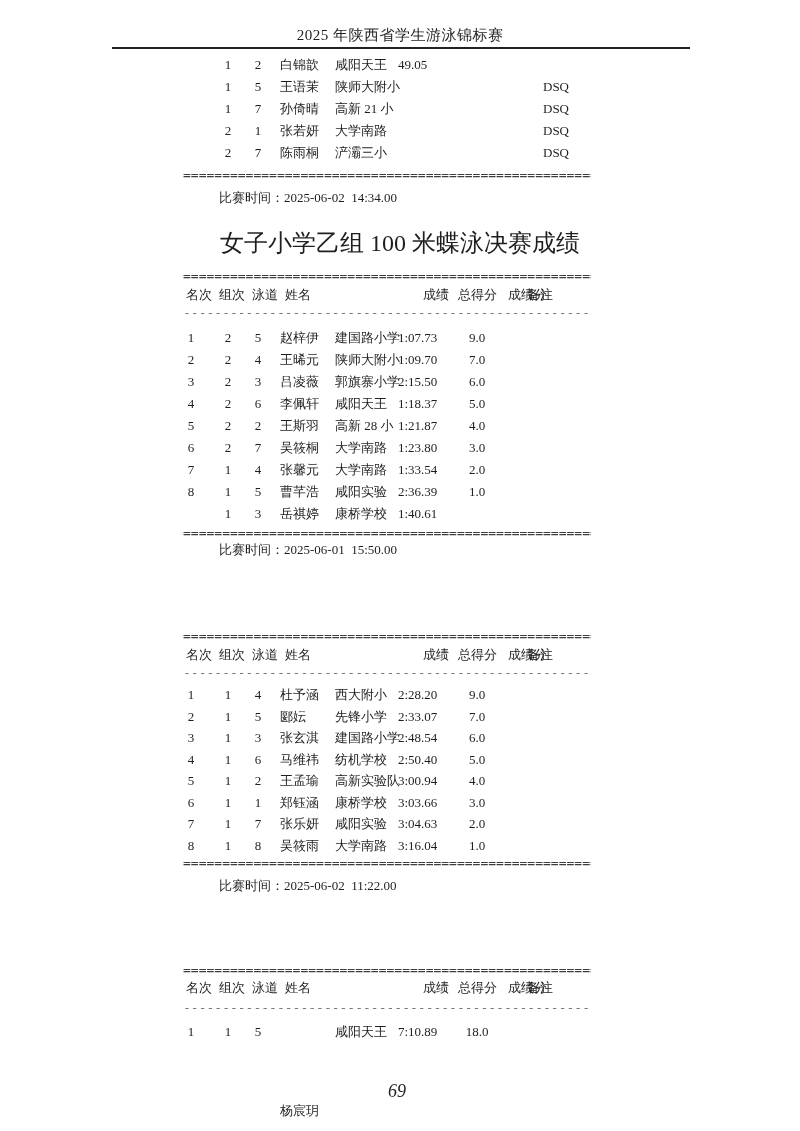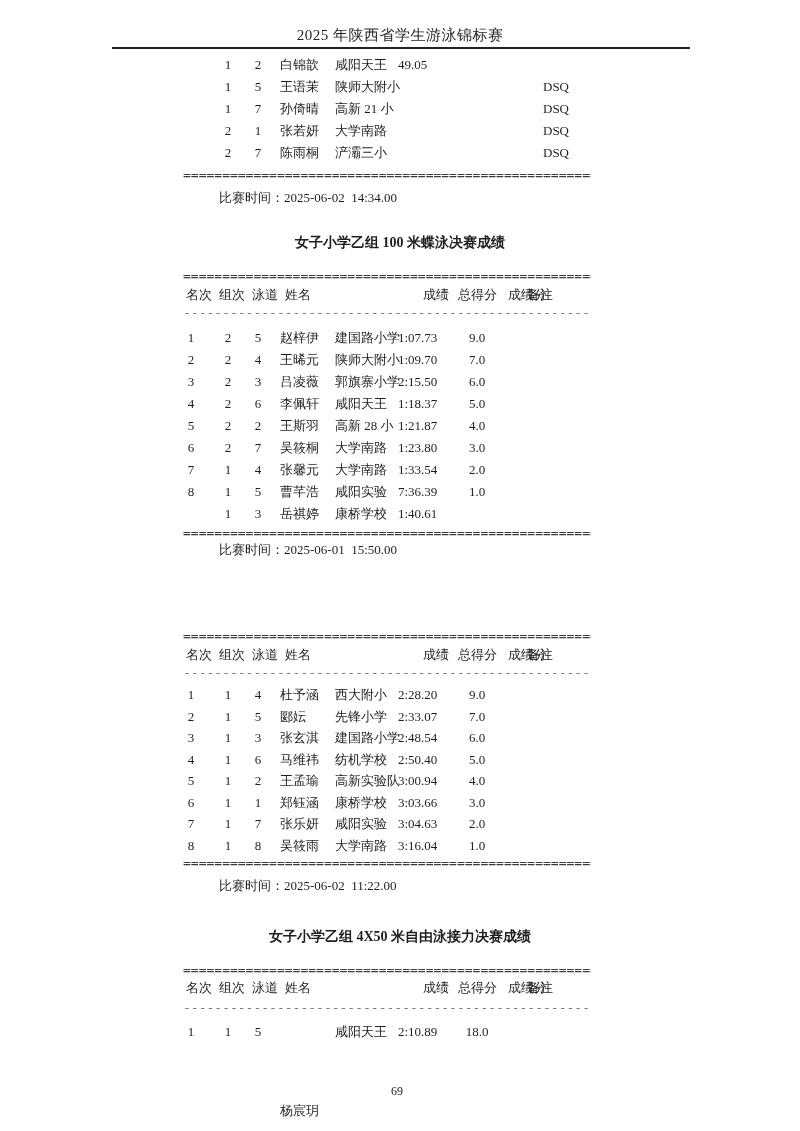--- a/index.html
+++ b/index.html
@@ -15,21 +15,21 @@
     position:absolute;top:24px;left:0;width:800px;height:22px;
     text-align:center;font-size:15px;font-weight:normal;line-height:22px;
     letter-spacing:0.5px;
   }
   .rule{
     position:absolute;top:47px;left:112px;width:578px;height:2px;
     background:#222222;
   }
   .sec-title{
     position:absolute;left:0;width:800px;height:32px;
-    text-align:center;font-size:14px;font-weight:bold;line-height:32px;
+    text-align:center;font-size:24px;font-weight:normal;line-height:32px;
   }
   .content{
     position:absolute;left:183px;top:0;width:410px;height:1131px;
   }
   .sep{
     position:absolute;left:0;width:408px;height:14px;line-height:14px;
     font-family:"DejaVu Sans Mono","Liberation Mono",monospace;
     font-size:13px;overflow:hidden;white-space:nowrap;
   }
   .sep.eq{color:#3d3d3d;}
@@ -58,33 +58,32 @@
   .c-result{left:215px;width:60px;text-align:left;}
   .c-points{left:279px;width:30px;text-align:center;}
   .c-remark{left:360px;width:46px;}
   .mtime{
     position:absolute;left:0;height:20px;line-height:20px;font-size:13px;
     white-space:pre;
     margin-left:36px;
   }
   .page-num{
     position:absolute;top:1082px;left:0;width:794px;height:18px;
-    text-align:center;font-size:12px;line-height:18px;
+    text-align:center;font-size:18px;line-height:18px;font-style:italic;
   }
 </style>
 </head>
 <body>
 
 <div class="page">
 
   <div class="doc-title">2025 年陕西省学生游泳锦标赛</div>
   <div class="rule"></div>
 
   <div class="sec-title" style="top:227px">女子小学乙组 100 米蝶泳决赛成绩</div>
-  <div class="sec-title" style="top:921px">女子小学乙组 4X50 米自由泳接力决赛成绩</div>
 
   <div class="content">
 
     <div class="rows" style="top:54px">
         <div class="row" style="height: 22px; line-height: 22px;">
           <span class="c-heat">1</span>
           <span class="c-lane">2</span>
           <span class="c-name">白锦歆</span>
           <span class="c-school">咸阳天王</span>
           <span class="c-result">49.05</span>
@@ -196,21 +195,21 @@
           <span class="c-school">大学南路</span>
           <span class="c-result">1:33.54</span>
           <span class="c-points">2.0</span>
         </div>
         <div class="row" style="height: 22px; line-height: 22px;">
           <span class="c-rank">8</span>
           <span class="c-heat">1</span>
           <span class="c-lane">5</span>
           <span class="c-name">曹芊浩</span>
           <span class="c-school">咸阳实验</span>
-          <span class="c-result">7:36.39</span>
+          <span class="c-result">2:36.39</span>
           <span class="c-points">1.0</span>
         </div>
         <div class="row" style="height: 22px; line-height: 22px;">
           <span class="c-heat">1</span>
           <span class="c-lane">3</span>
           <span class="c-name">岳祺婷</span>
           <span class="c-school">康桥学校</span>
           <span class="c-result">1:40.61</span>
         </div>
       </div>
@@ -318,21 +317,21 @@
       <span class="h-remark">备注</span>
     </div>
     <div class="sep dash" style="top:1001px">--------------------------------------------------------------</div>
     <div class="rows" style="top:1021px">
         <div class="row" style="height: 22px; line-height: 22px;">
           <span class="c-rank">1</span>
           <span class="c-heat">1</span>
           <span class="c-lane">5</span>
           <span class="c-name"></span>
           <span class="c-school">咸阳天王</span>
-          <span class="c-result">2:10.89</span>
+          <span class="c-result">7:10.89</span>
           <span class="c-points">18.0</span>
         </div>
       </div>
     <div class="rows" style="top:1100px">
         <div class="row" style="height: 22px; line-height: 22px;">
           <span class="c-name">杨宸玥</span>
         </div>
       </div>
 
   </div>

